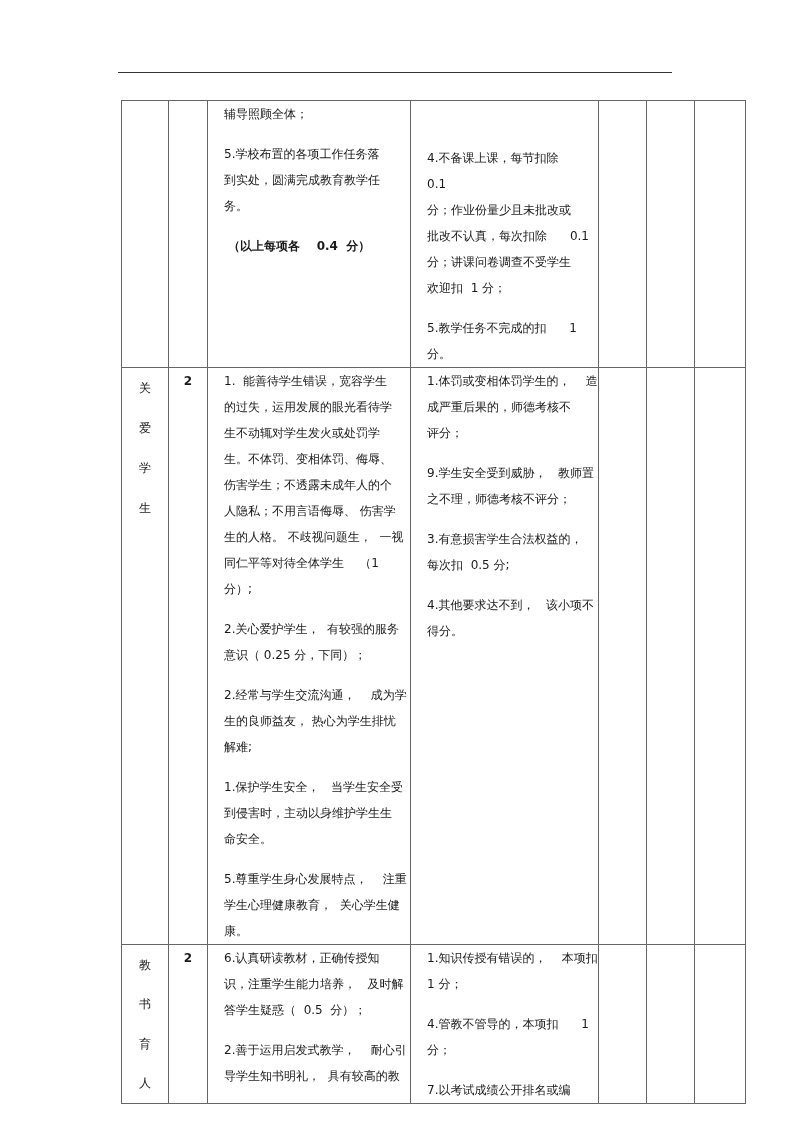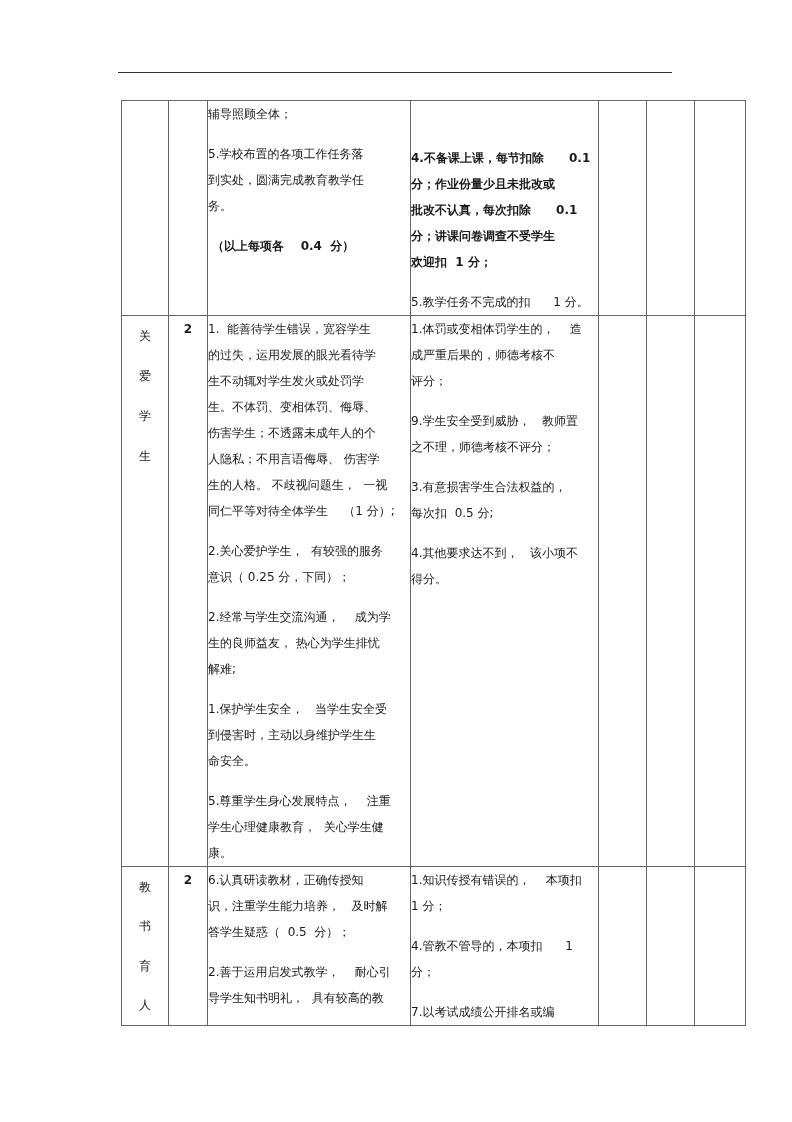--- a/index.html
+++ b/index.html
@@ -10,21 +10,21 @@
   table.grid { position: absolute; left: 121px; top: 100px; border-collapse: collapse;
                table-layout: fixed; width: 624px; }
   table.grid td { border: 1.5px solid #666; vertical-align: top; padding: 0;
                   font-size: 12px; line-height: 26px; }
   col.c1 { width: 47px; } col.c2 { width: 39px; } col.c3 { width: 203px; }
   col.c4 { width: 188px; } col.c5 { width: 48px; } col.c6 { width: 48px; } col.c7 { width: 51px; }
   td.cat { text-align: center; vertical-align: middle; font-size: 12px; }
   td.cat .v { display: flex; flex-direction: column; justify-content: space-around; align-items: center; }
   td.score { text-align: center; vertical-align: middle; font-size: 12px; font-weight: bold; }
   td.txt { padding: 2px 4px 0 6px; }
-  .item { white-space: pre-wrap; margin-bottom: 14px; }
+  .item { white-space: pre-wrap; margin-bottom: 14px; margin-left: 16px; }
   .item:last-child { margin-bottom: 0; }
   .gap-top { margin-top: 20px; }
   .note { padding-left: 4px; font-weight: bold; }
 </style>
 </head>
 <body>
 
 <div class="top-rule"></div>
 
 <table class="grid">
@@ -43,21 +43,21 @@
       <td class="cat"></td>
       <td class="score"></td>
       <td class="txt">
         <div class="item">辅导照顾全体；</div>
         <div class="item">5.学校布置的各项工作任务落
 到实处，圆满完成教育教学任
 务。</div>
         <div class="item note">（以上每项各    0.4  分）</div>
       </td>
       <td class="txt">
-        <div class="item gap-top" style="margin-top:44px;font-weight:bold;">4.不备课上课，每节扣除      0.1
+        <div class="item gap-top" style="margin-top:44px;">4.不备课上课，每节扣除      0.1
 分；作业份量少且未批改或
 批改不认真，每次扣除      0.1
 分；讲课问卷调查不受学生
 欢迎扣  1 分；</div>
         <div class="item">5.教学任务不完成的扣      1 分。</div>
       </td>
       <td></td>
       <td></td>
       <td></td>
     </tr>

